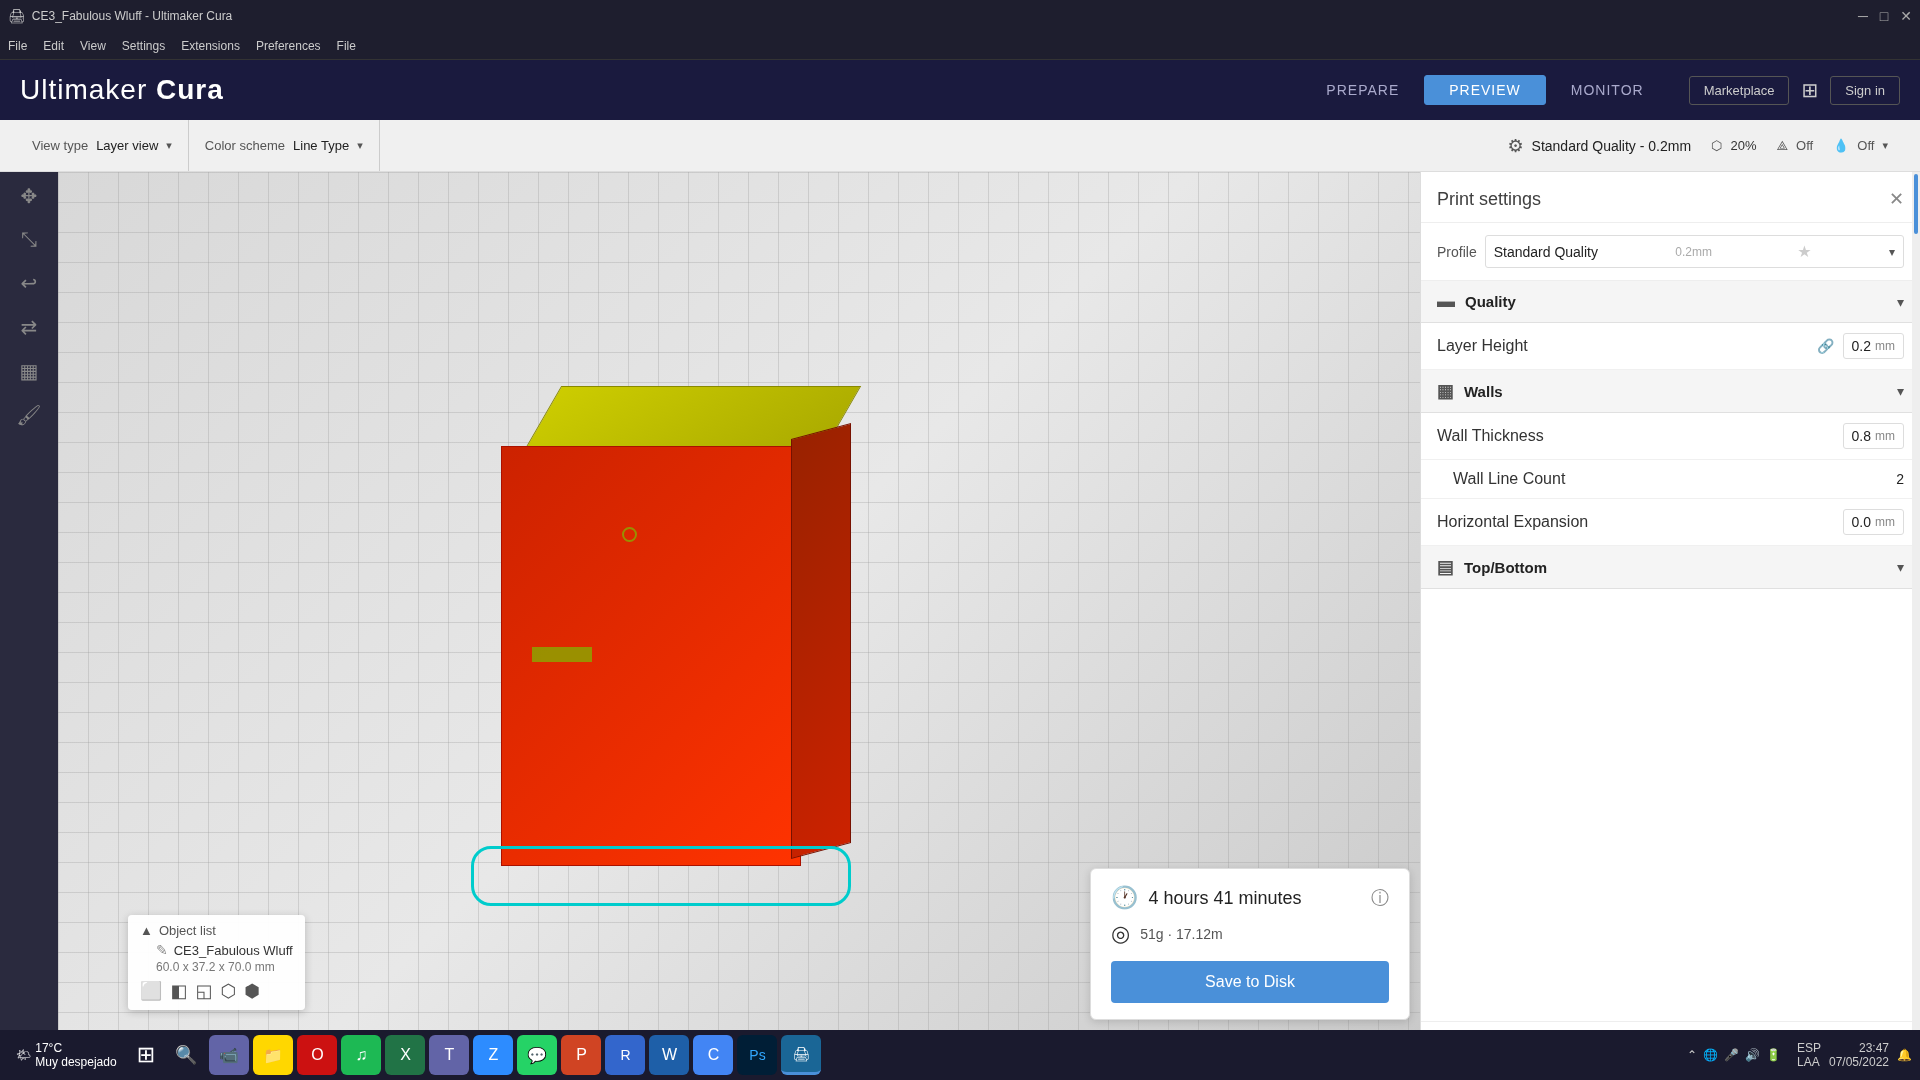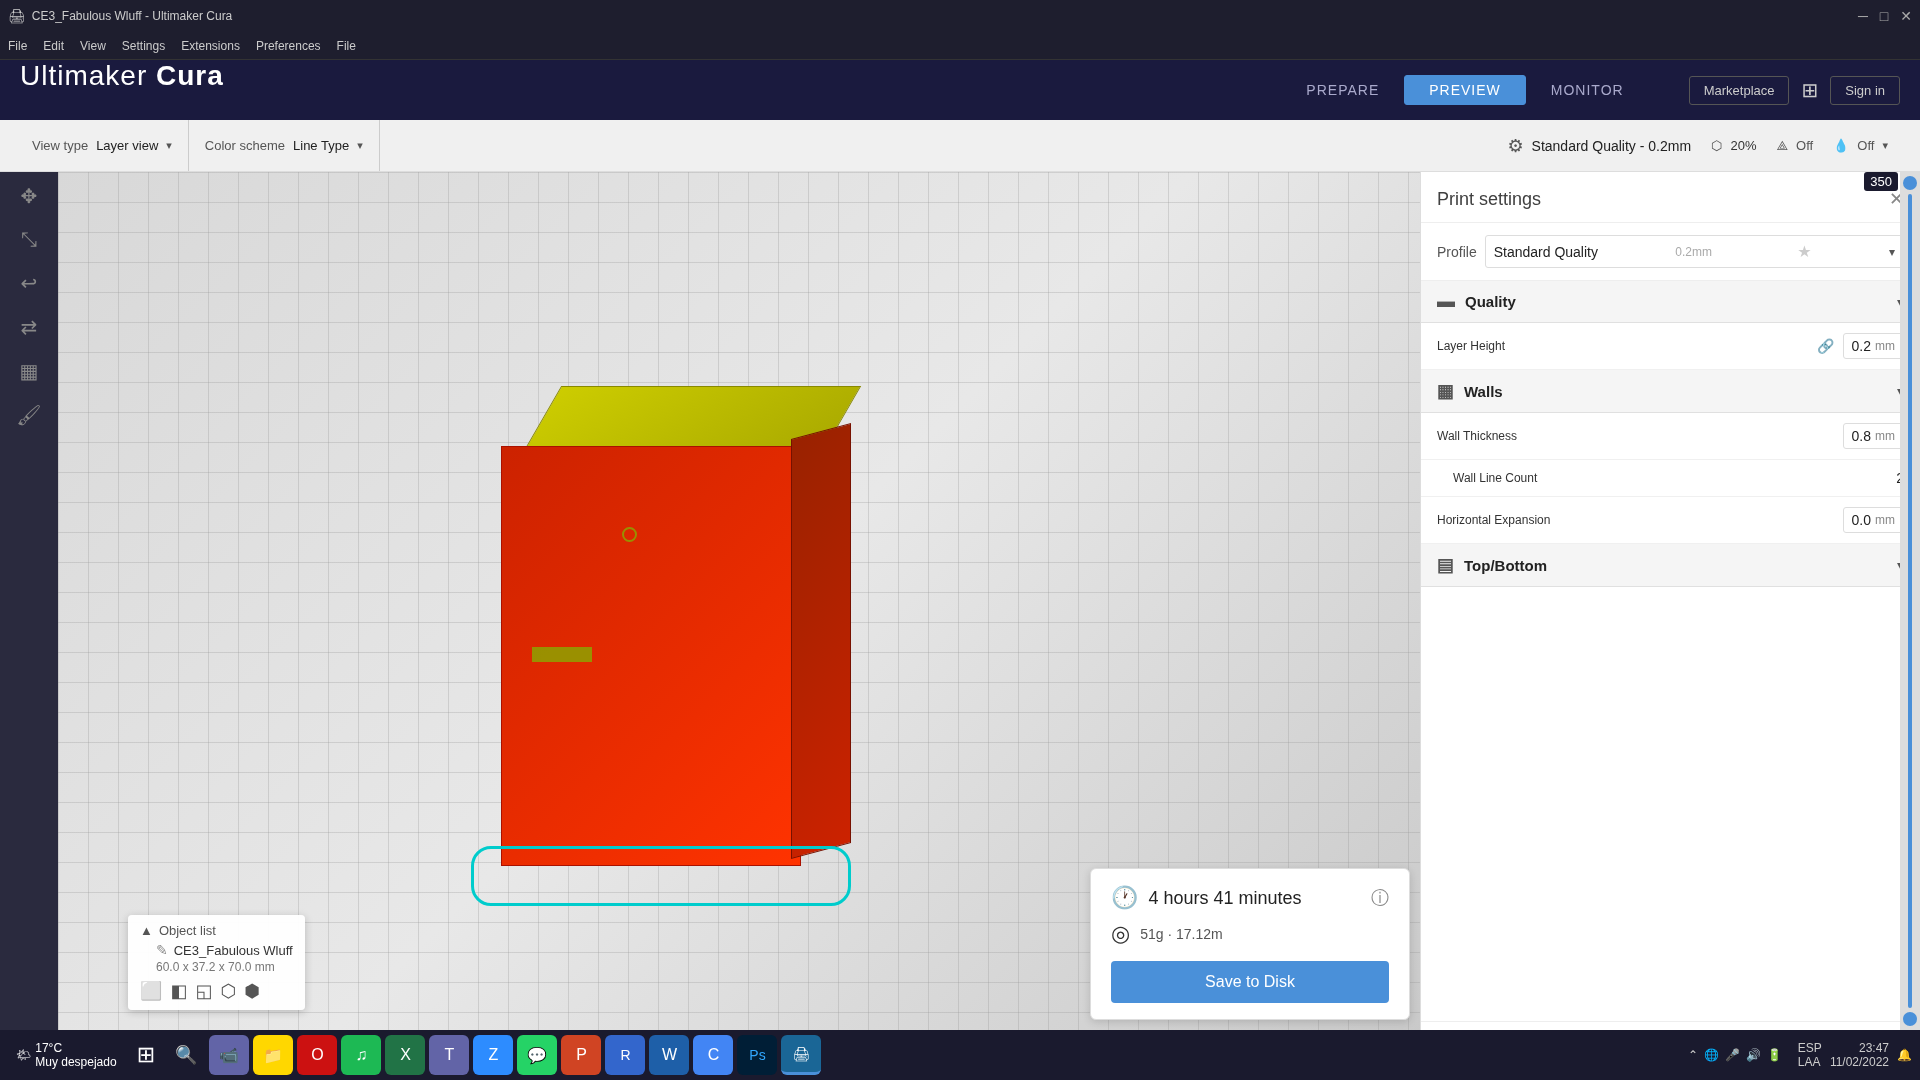--- a/index.html
+++ b/index.html
@@ -16,22 +16,22 @@
 
     
     #menubar {
       width: 100%; height: 28px; background: #1e1e2e; display: flex; align-items: center;
       padding: 0 8px; gap: 16px; color: #ccc; font-size: 12px; border-bottom: 1px solid #333;
     }
     #menubar span { cursor: pointer; }
 
     
     #header {
-      width: 100%; height: 60px; background: #1a1a3e; display: flex; 
-      padding: 0 20px; gap: 20px;
+      width: 100%; height: 60px; background: #1a1a3e; display: flex; align-items: center;
+      padding: 0 20px; 
     }
     #logo { color: #fff; font-size: 28px; font-weight: 300; letter-spacing: 1px; flex: none; }
     #logo strong { font-weight: 700; }
     #nav { display: flex; gap: 0; margin-left: auto; align-items: center; }
     .nav-item {
       color: #aac; font-size: 14px; padding: 6px 24px; cursor: pointer; letter-spacing: 1px;
       border: 1px solid transparent;
     }
     .nav-item.active {
       background: #4a90d9; color: #fff; border: 1px solid #4a90d9; border-radius: 3px;
@@ -166,21 +166,21 @@
     .ps-section-header {
       padding: 10px 16px; display: flex; align-items: center; justify-content: space-between;
       background: #f5f5f5; cursor: pointer; border-bottom: 1px solid #e0e0e0;
     }
     .ps-section-title { display: flex; align-items: center; gap: 10px; font-size: 15px; font-weight: 600; color: #222; }
     .ps-section-icon { font-size: 18px; color: #555; }
     .ps-section-chevron { color: #555; font-size: 14px; }
     .ps-setting-row {
       padding: 10px 16px; display: flex; align-items: center; border-bottom: 1px solid #f0f0f0;
     }
-    .ps-setting-name { flex: 1; font-size: 12px; color: #333; }
+    .ps-setting-name { flex: 1; font-size: 16px; color: #333; }
     .ps-setting-link { color: #aaa; font-size: 14px; margin-right: 8px; }
     .ps-setting-value-box {
       border: 1px solid #ddd; border-radius: 3px; padding: 4px 8px; min-width: 60px;
       text-align: right; font-size: 14px; color: #222; display: flex; align-items: center; gap: 4px;
     }
     .ps-setting-unit { font-size: 12px; color: #888; }
     .ps-setting-value-plain { font-size: 14px; color: #222; min-width: 60px; text-align: right; }
 
     
     #ps-recommended {
@@ -472,26 +472,20 @@
         <span>‹</span>
         <span>Recommended</span>
       </button>
     </div>
 
     <div id="ps-scrollbar">
       <div class="scrollbar-handle"></div>
     </div>
   </div>
 
-  <div id="vert-slider" style="position:absolute; right:0; top:0; width:20px; height:calc(100% - 50px);">
-    <div id="slider-val">350</div>
-    <div id="slider-top"></div>
-    <div id="slider-bar"></div>
-    <div id="slider-bottom"></div>
-  </div>
 
 </div>
 
 <div id="bottom-right">
   <div id="print-time">
     <span id="time-icon">🕐</span>
     <span id="time-text">4 hours 41 minutes</span>
     <span id="info-icon">ⓘ</span>
   </div>
   <div id="print-weight">
@@ -557,17 +551,17 @@
     <div id="sys-icons">
       <span>⌃</span>
       <span>🌐</span>
       <span>🎤</span>
       <span>🔊</span>
       <span>🔋</span>
     </div>
     <div style="margin-left:8px;">ESP<br>LAA</div>
     <div id="clock">
       <div>23:47</div>
-      <div>11/02/2022</div>
+      <div>07/05/2022</div>
     </div>
     <span>🔔</span>
   </div>
 </div>
 
 </body></html>

